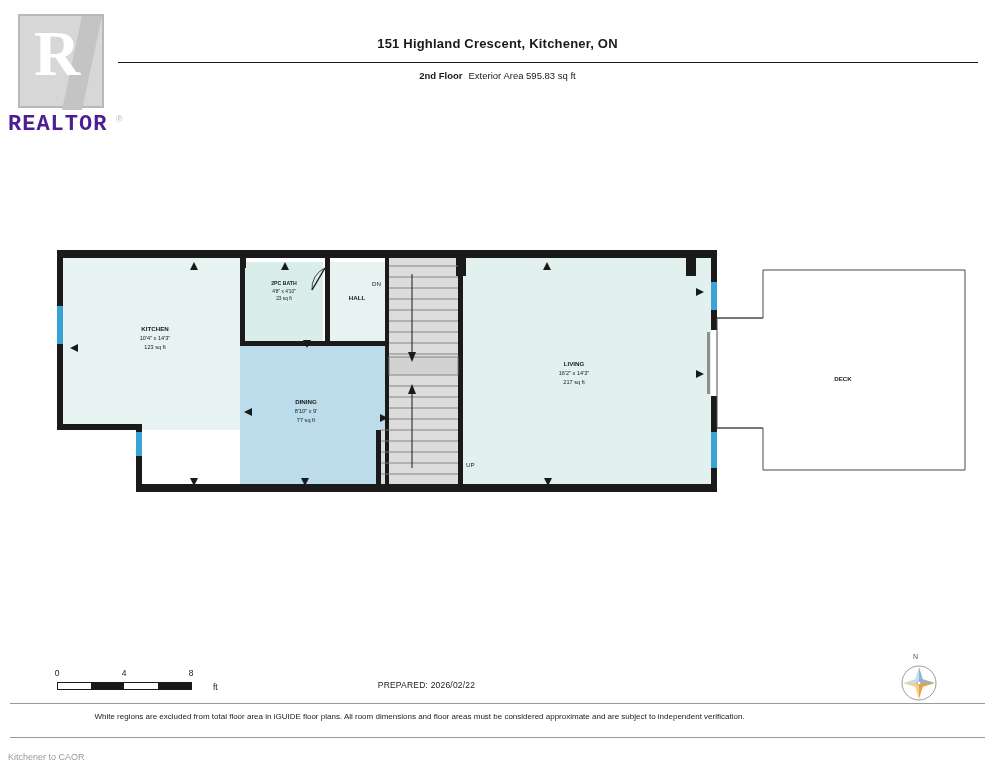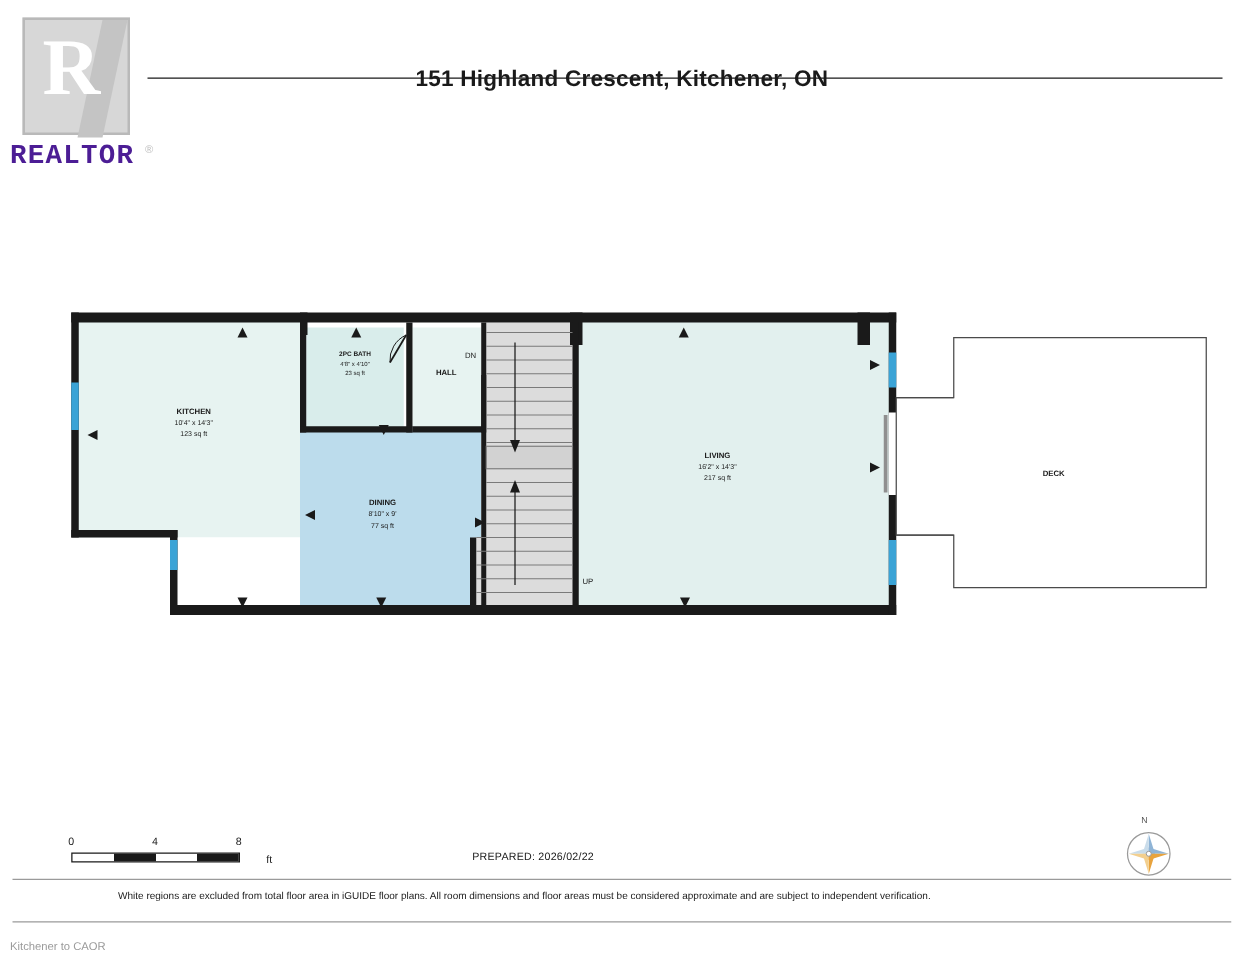--- a/index.html
+++ b/index.html
@@ -78,24 +78,23 @@
     width: 860px;
     height: 1px;
     background: #1a1a1a;
   }
   #page-title {
     position: absolute;
     left: 0;
     top: 36px;
     width: 995px;
     text-align: center;
-    font-size: 18px;
+    font-size: 13px;
     font-weight: bold;
     letter-spacing: 0.2px;
-    margin-top: 17px;
   }
   #floor-meta {
     position: absolute;
     left: 0;
     top: 68px;
     width: 995px;
     text-align: center;
     font-size: 9.5px;
   }
   #floor-meta .line {
@@ -225,20 +224,23 @@
     <div class="r">R</div>
   </div>
   <div class="wordmark">REALTOR</div>
   <div class="reg">®</div>
 </div>
 
 <div id="title-rule"></div>
 <div id="page-title">151 Highland Crescent, Kitchener, ON</div>
 
 <div id="floor-meta">
+  <span class="line">
+    <span class="floor-label">2nd Floor</span><span>Exterior Area 595.83 sq ft</span>
+  </span>
 </div>
 
 <svg id="floorplan" viewBox="0 0 995 768" xmlns="http://www.w3.org/2000/svg">
 
   <polygon points="62,254 240,254 240,345 240,430 140,430 140,430 62,430" fill="#e7f3f1"></polygon>
 
   <polygon points="140,430 240,430 240,488 140,488" fill="#ffffff"></polygon>
 
   <rect x="240" y="345" width="145" height="143" fill="#bcdcec"></rect>
 

